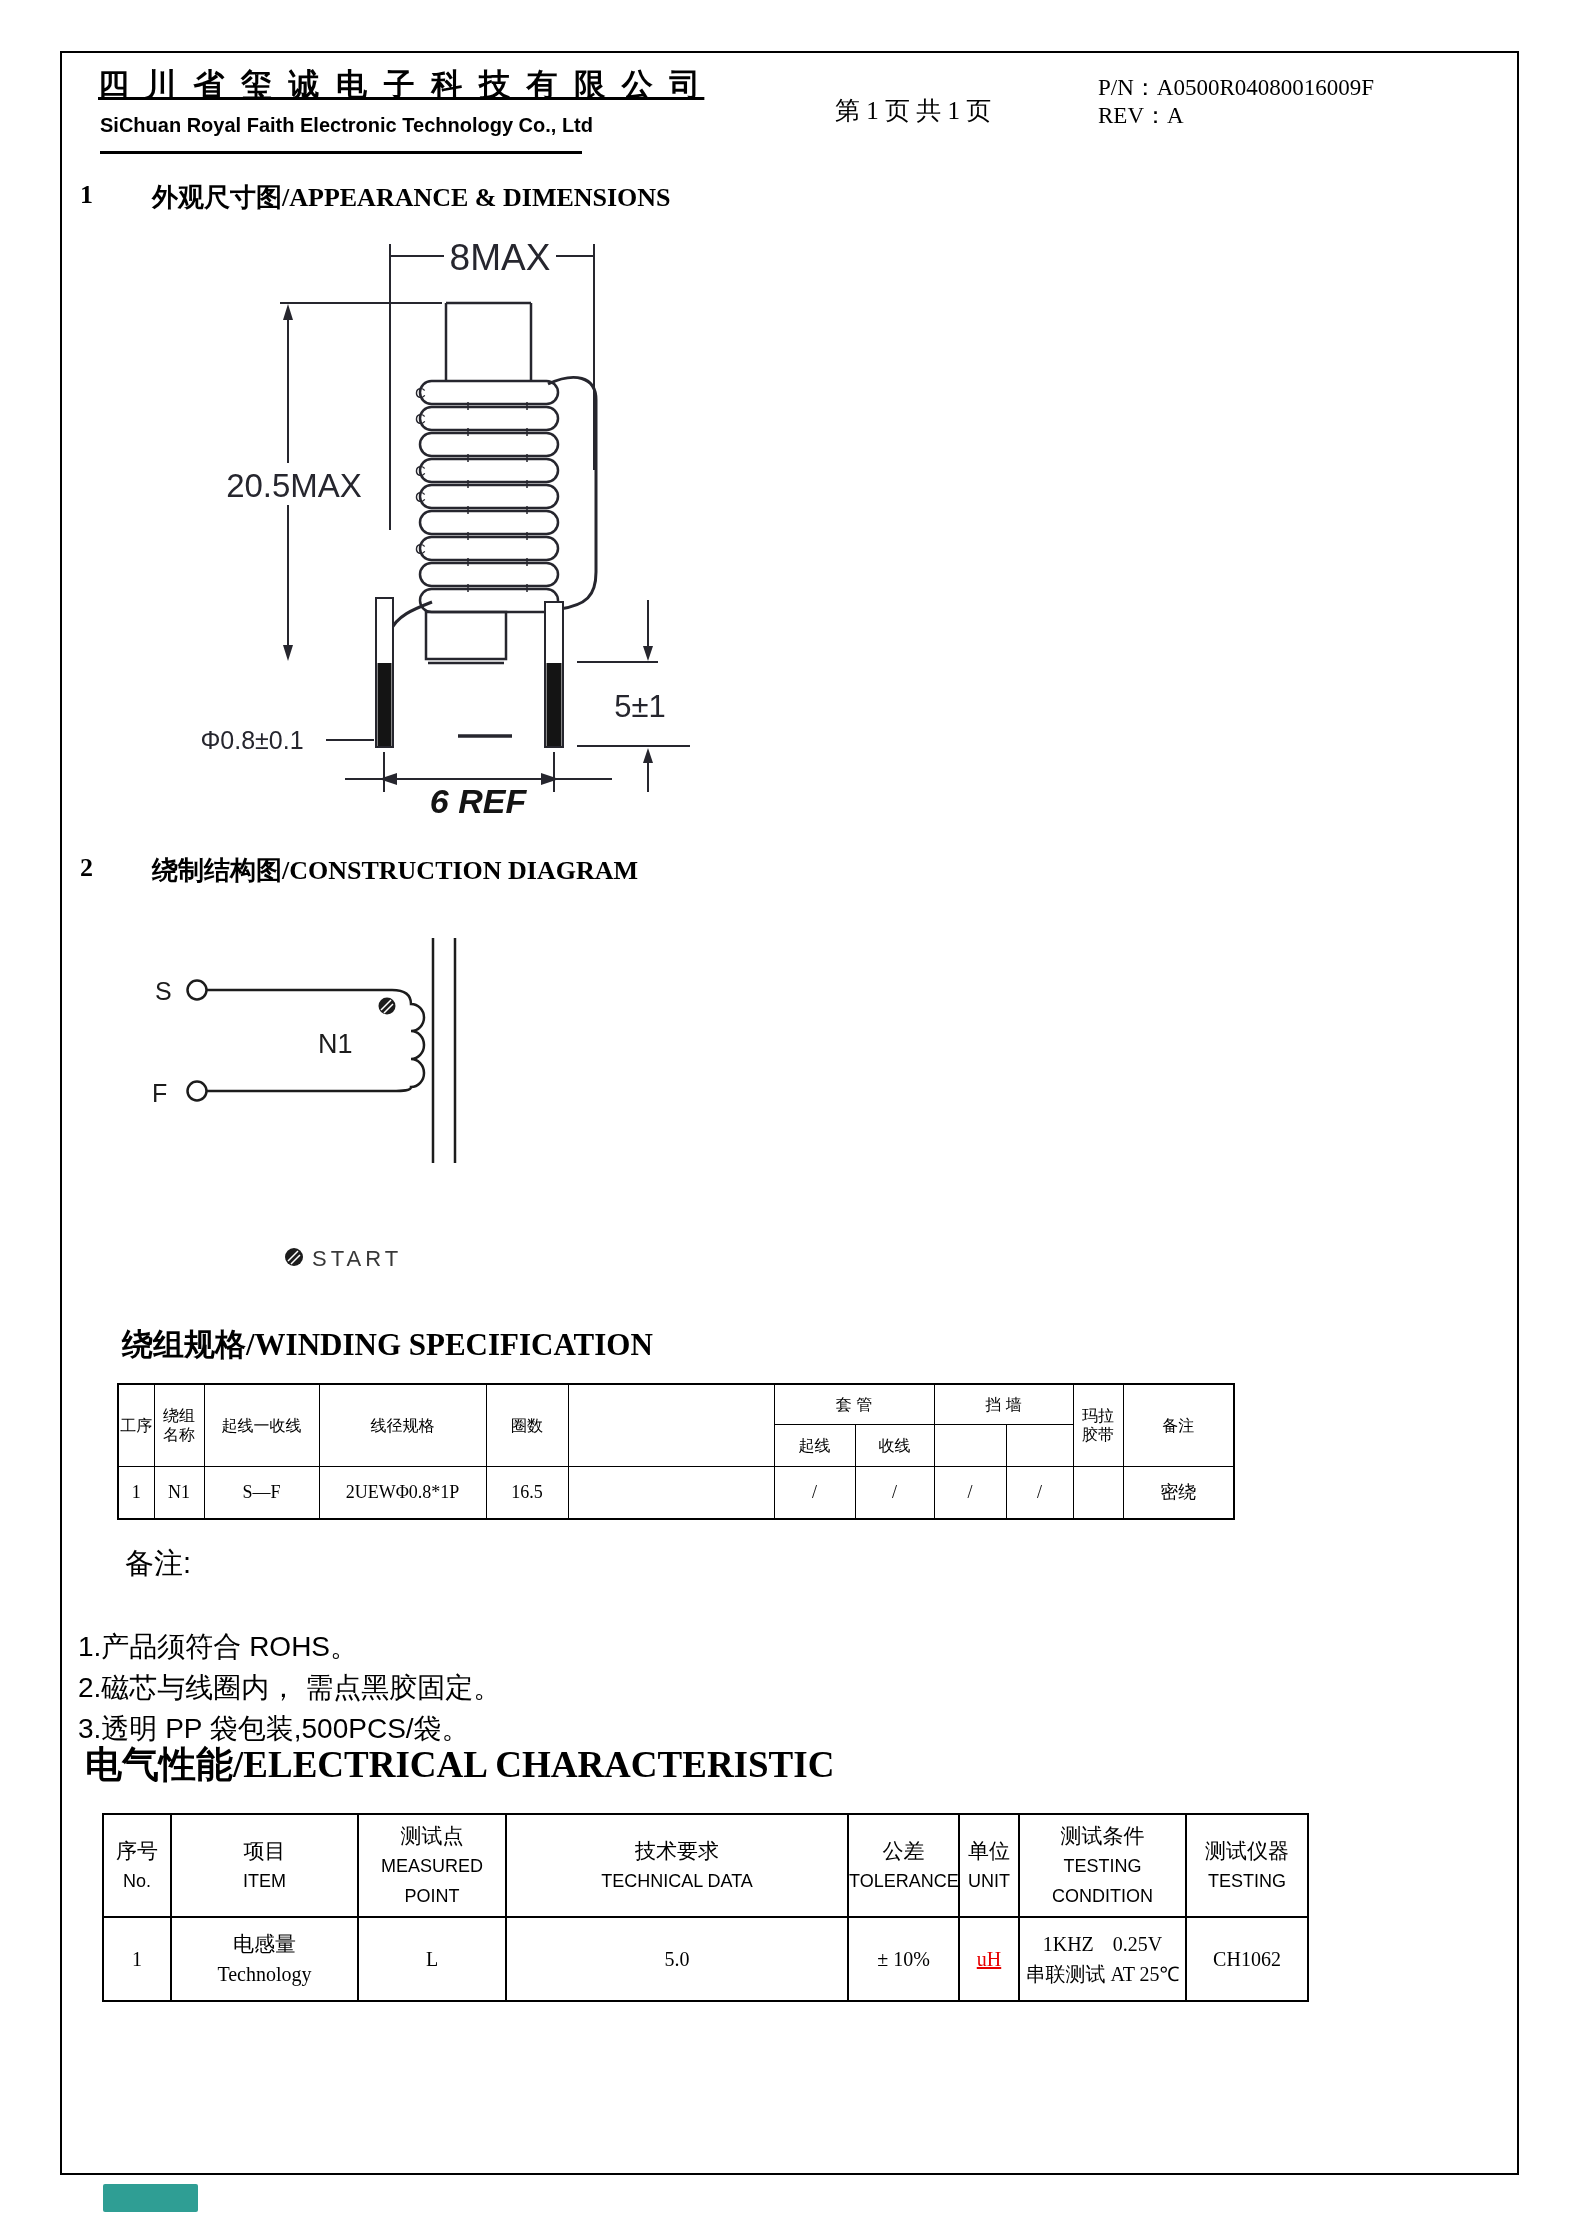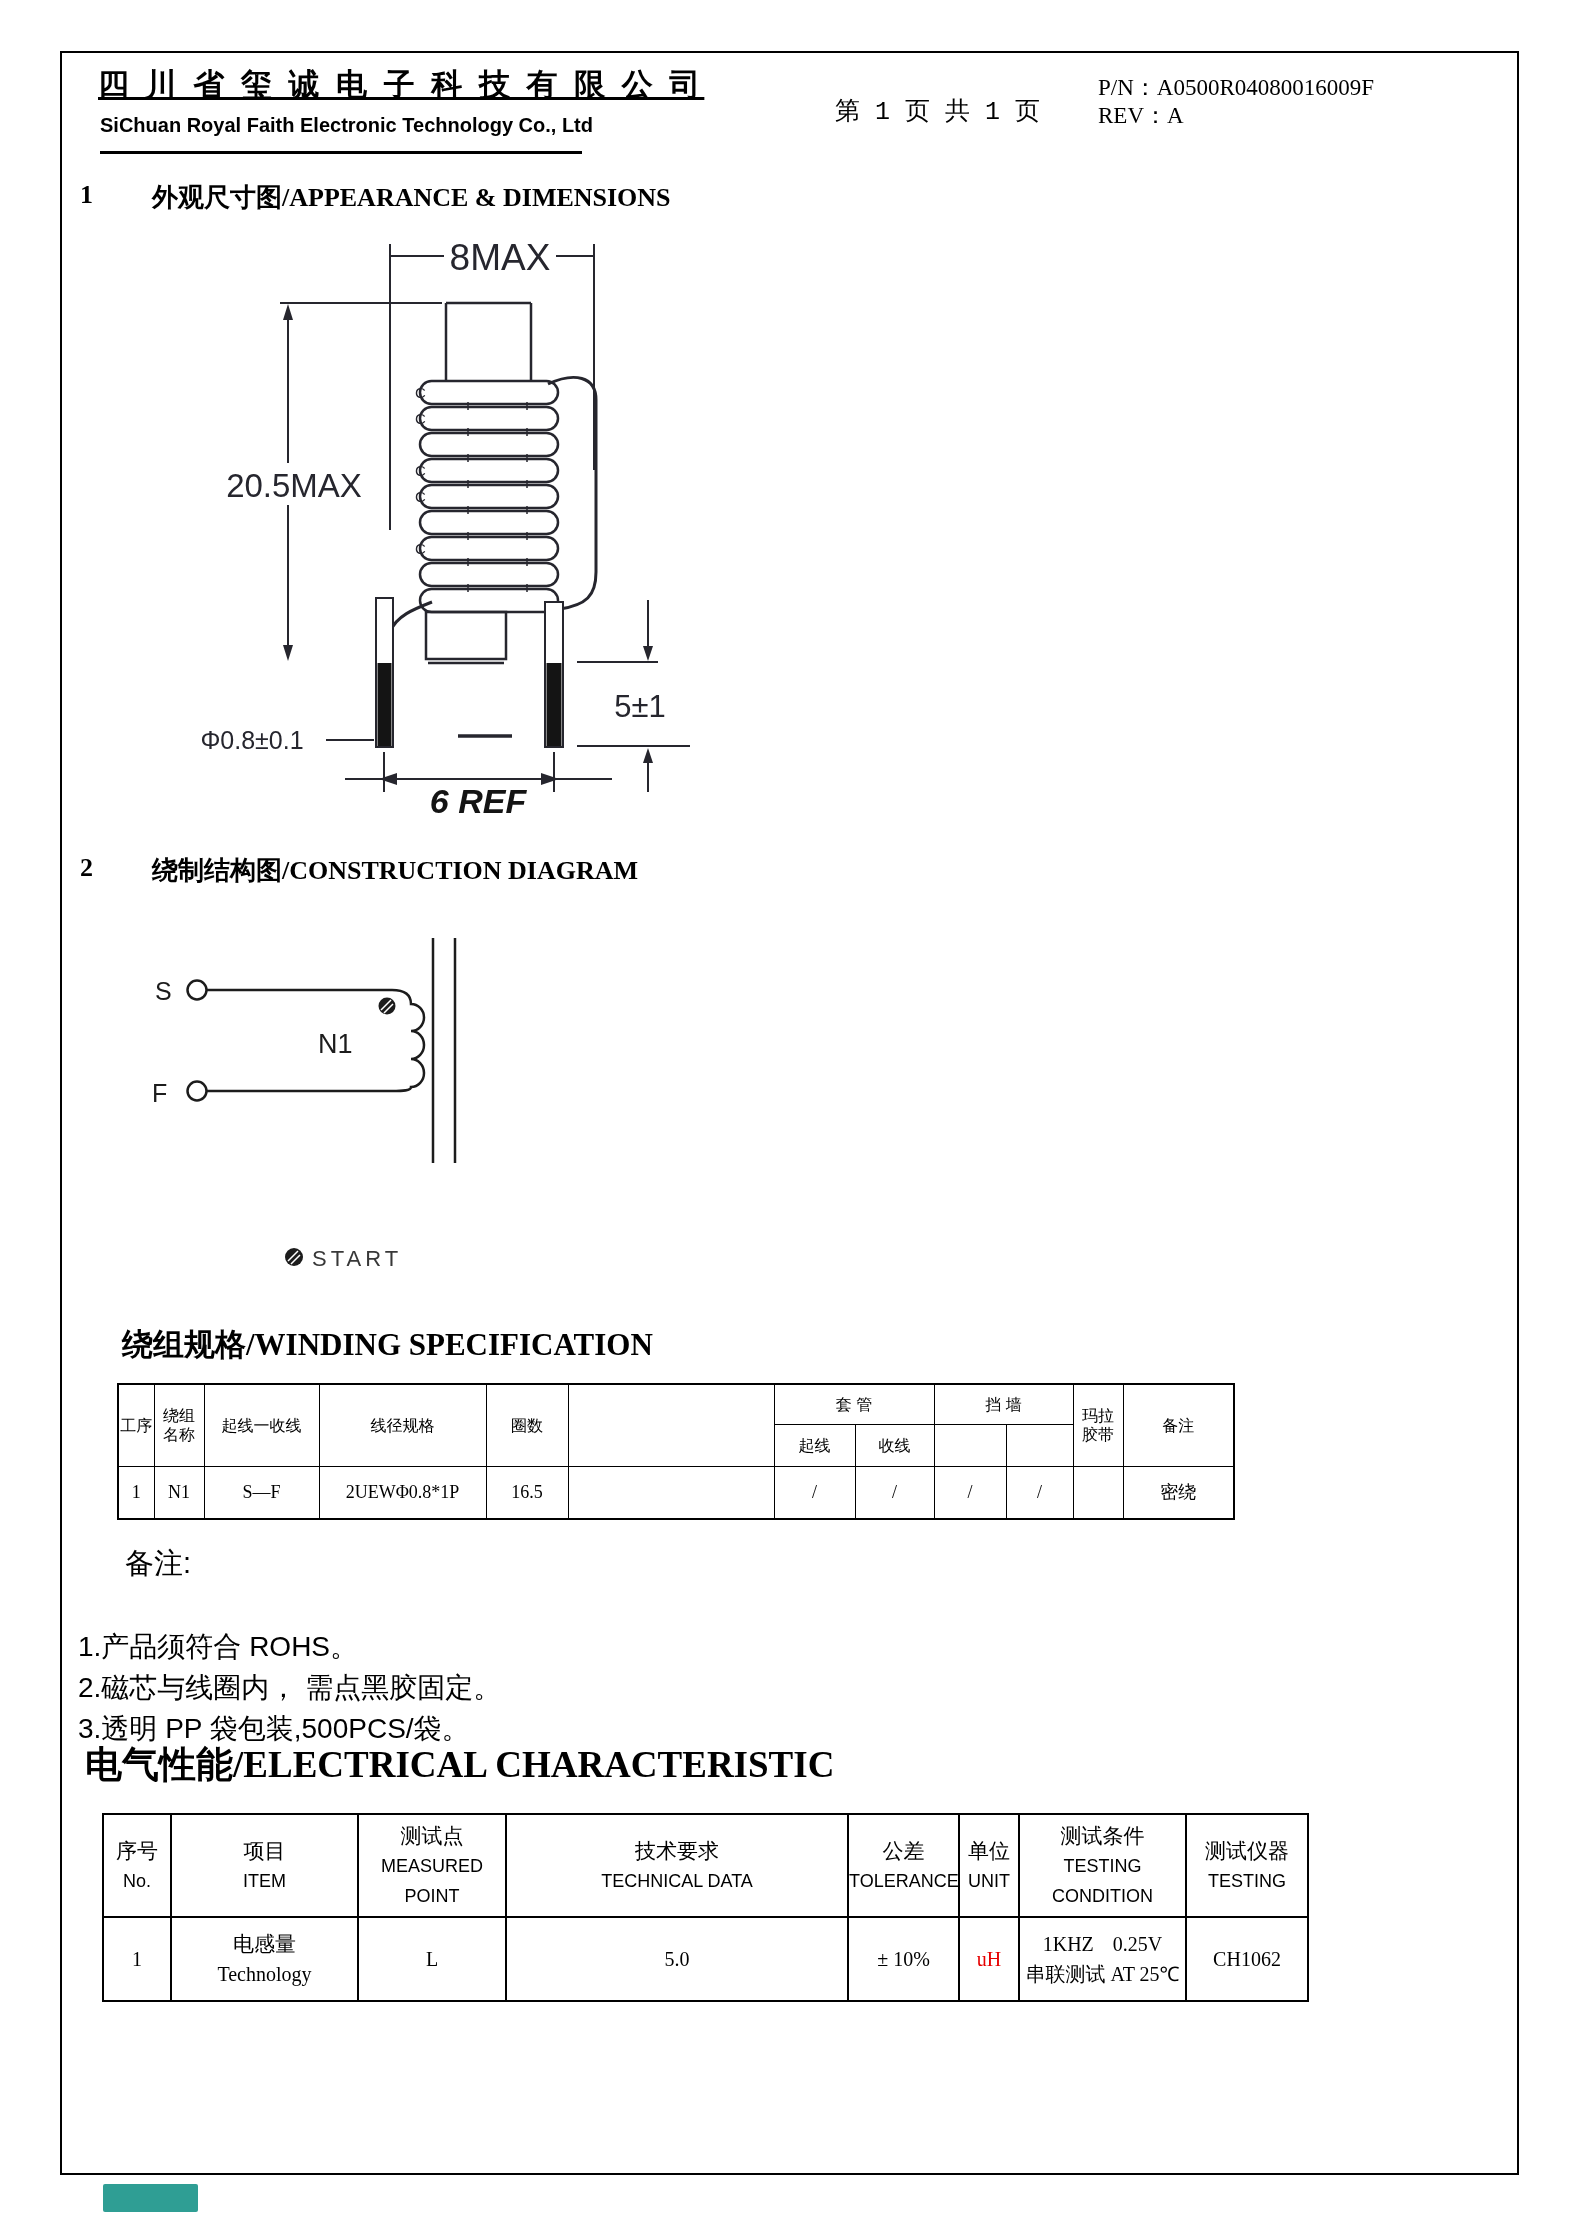--- a/index.html
+++ b/index.html
@@ -9,21 +9,21 @@
     -webkit-font-smoothing:antialiased;
   }
   .abs{position:absolute;}
   .page-frame{
     left:60px;top:51px;width:1455px;height:2120px;
     border:2px solid #000;background:#fff;
   }
   
   .company-cn{left:98px;top:64px;font-size:31px;font-weight:bold;letter-spacing:4px;white-space:nowrap;text-decoration:underline;}
   .company-en{left:100px;top:114px;font-size:20px;font-weight:bold;border-bottom:3px solid #000;padding-bottom:14px;width:482px;white-space:nowrap;}
-  .page-info{left:835px;top:94px;font-size:25px;font-family:Liberation Mono, monospace;white-space:nowrap;}
+  .page-info{left:835px;top:94px;font-size:25px;font-family:Liberation Serif, serif;white-space:nowrap;}
   .pn-line{left:1098px;top:72px;font-size:23px;font-family:"Liberation Serif",serif;white-space:nowrap;}
   .rev-line{left:1098px;top:100px;font-size:23px;font-family:"Liberation Serif",serif;white-space:nowrap;}
   
   .sec-head{font-weight:bold;font-size:26px;font-family:"Liberation Serif",serif;white-space:nowrap;}
   .sec-num{position:absolute;left:80px;}
   .sec-title{position:absolute;left:152px;}
   .wind-title{left:122px;top:1324px;font-size:31px;font-weight:bold;font-family:"Liberation Serif",serif;white-space:nowrap;}
   .elec-title{left:85px;top:1740px;font-size:37px;font-weight:bold;font-family:"Liberation Serif",serif;white-space:nowrap;}
   
   .notes-head{left:125px;top:1544px;font-size:29px;}
@@ -32,21 +32,21 @@
   table{border-collapse:collapse;table-layout:fixed;}
   .wtable{left:117px;top:1383px;width:1116px;border:2.5px solid #000;}
   .wtable td{border:1.5px solid #000;text-align:center;vertical-align:middle;font-size:16px;padding:0;overflow:hidden;}
   .wtable .hd{font-size:16px;line-height:19px;}
   .wtable .dt{font-family:"Liberation Serif",serif;font-size:18px;}
   .etable{left:102px;top:1813px;width:1205px;border:2.5px solid #000;padding-left:24px;}
   .etable td{border:2px solid #000;text-align:center;vertical-align:middle;padding:0;overflow:hidden;}
   .etable .cn{font-size:21px;line-height:30px;}
   .etable .en{font-size:18px;line-height:30px;letter-spacing:0px;}
   .etable .dt{font-family:"Liberation Serif",serif;font-size:20px;line-height:30px;}
-  .red{color:#e60000;}
+  .red{color:#e60000;text-decoration:underline;}
   .ws{word-spacing:14px;}
   .footer-chip{left:103px;top:2184px;width:95px;height:28px;background:#2f9e94;border-radius:2px;}
   svg text{font-family:"Liberation Sans",sans-serif;}
 </style>
 </head>
 <body>
 
 <div class="abs page-frame"></div>
 
 <div class="abs company-cn">四 川 省 玺 诚 电 子 科 技 有 限 公 司</div>

